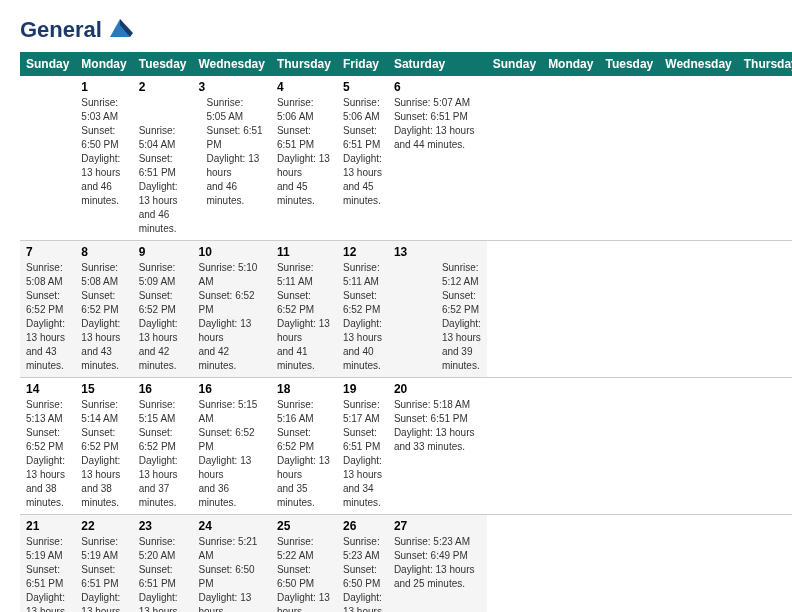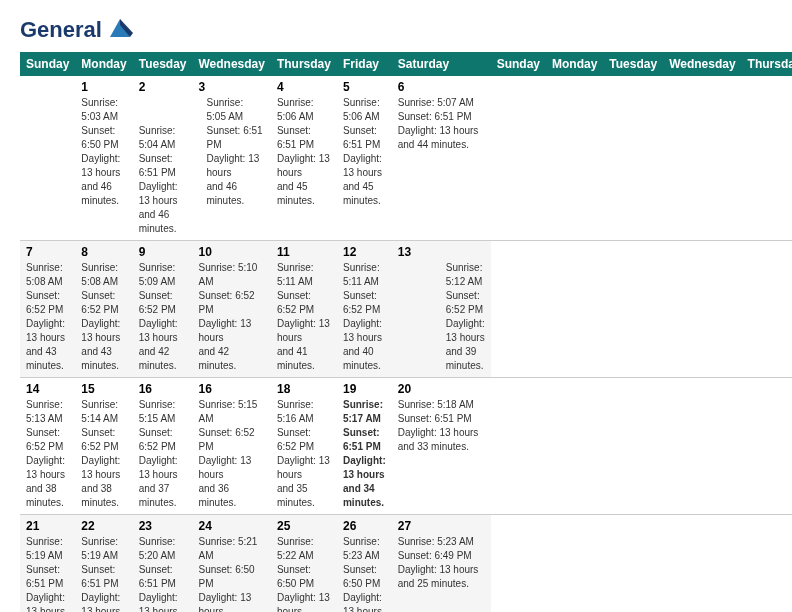--- a/index.html
+++ b/index.html
@@ -255,21 +255,21 @@
           </td>
           <td>
             <span class="day-num">18</span>
             <div class="day-info" style="white-space: pre-line;">Sunrise: 5:16 AM
 Sunset: 6:52 PM
 Daylight: 13 hours
 and 35 minutes.</div>
           </td>
           <td>
             <span class="day-num">19</span>
-            <div class="day-info" style="white-space: pre-line; font-weight: bold;">Sunrise: 5:17 AM
+            <div class="day-info" style="white-space: pre-line;">Sunrise: 5:17 AM
 Sunset: 6:51 PM
 Daylight: 13 hours
 and 34 minutes.</div>
           </td>
           <td>
             <span class="day-num">20</span>
             <div class="day-info" style="white-space: pre-line;">Sunrise: 5:18 AM
 Sunset: 6:51 PM
 Daylight: 13 hours
 and 33 minutes.</div>

